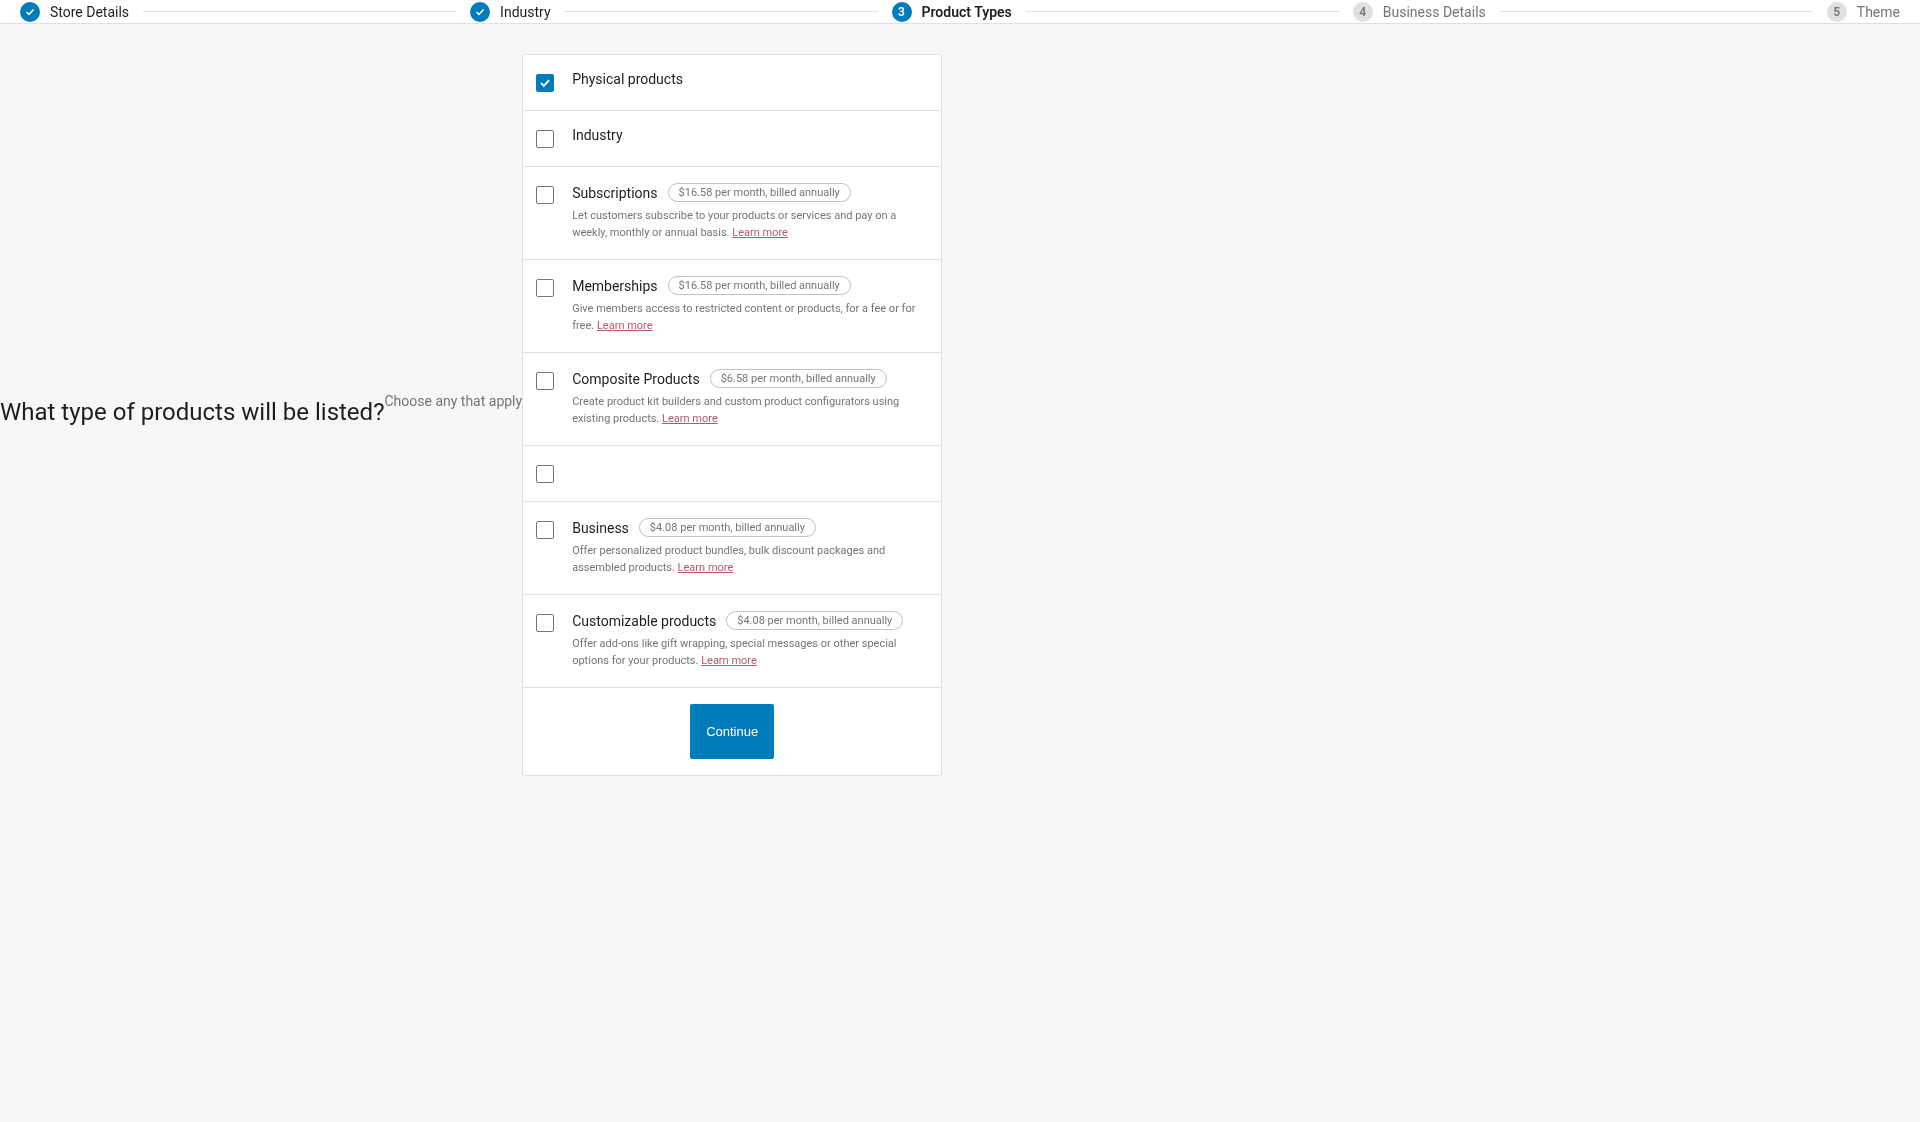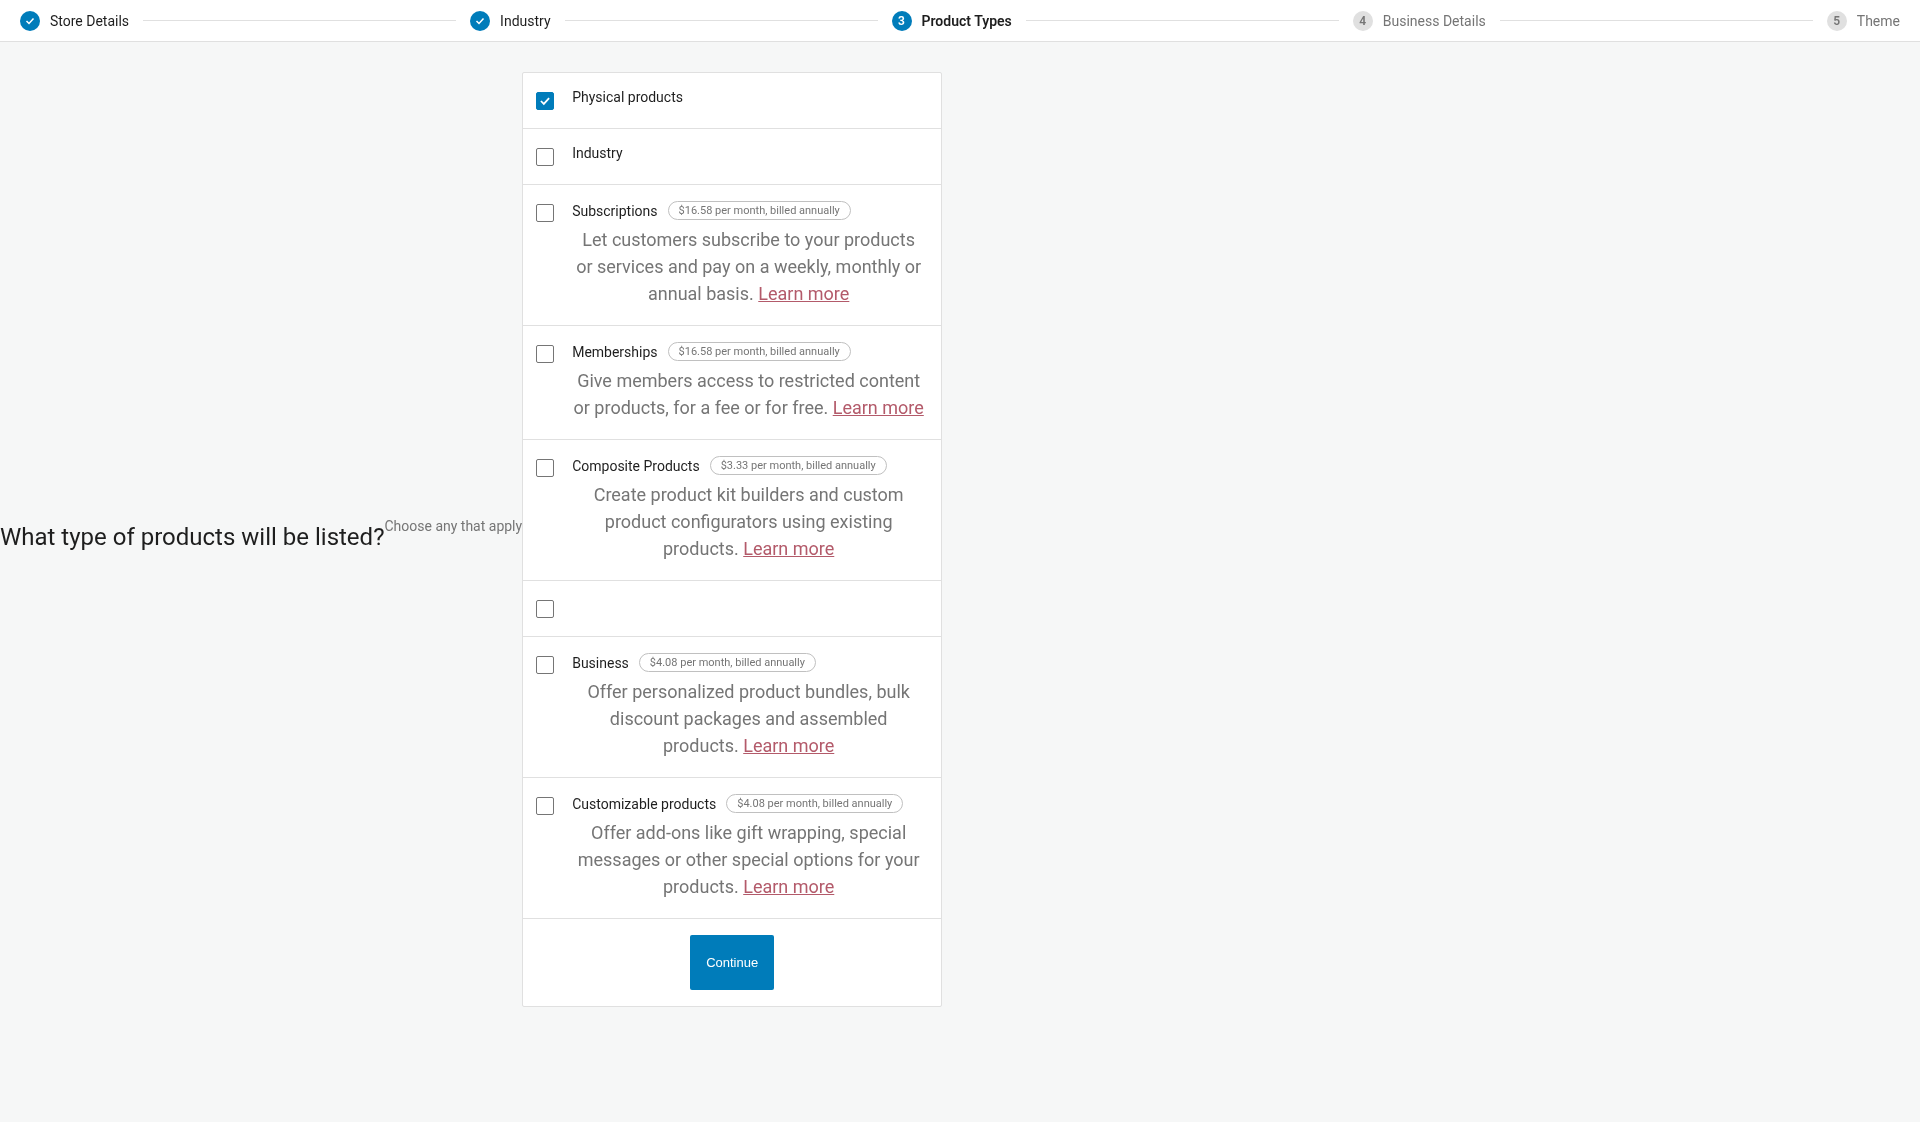--- a/index.html
+++ b/index.html
@@ -7,21 +7,21 @@
   font-family: -apple-system, BlinkMacSystemFont, "Segoe UI", Roboto, Oxygen-Sans, Ubuntu, Cantarell, "Helvetica Neue", sans-serif;
   background: #f6f7f7;
   color: #1e1e1e;
   font-size: 14px;
 }
 .stepper {
   display: flex;
   align-items: center;
   background: #fff;
   padding: 0 20px;
-  height: 42px;
+  height: 24px;
   border-bottom: 1px solid #e0e0e0;
 }
 .step { display: flex; align-items: center; gap: 10px; }
 .step-indicator {
   width: 20px; height: 20px; border-radius: 50%;
   display: flex; align-items: center; justify-content: center;
   font-size: 12px; font-weight: 600; flex-shrink: 0;
 }
 .step-indicator.completed { background: #007cba; color: #fff; }
 .step-indicator.current { background: #007cba; color: #fff; }
@@ -60,21 +60,21 @@
 .checkbox.checked svg { display: block; }
 .checkbox svg { display: none; width: 14px; height: 14px; stroke: #fff; stroke-width: 3; fill: none; }
 .option-content { flex: 1; }
 .option-header { display: flex; align-items: center; gap: 10px; flex-wrap: wrap; }
 .option-label { font-size: 14px; color: #1e1e1e; }
 .price-badge {
   font-size: 11px; color: #757575;
   border: 1px solid #c0c0c0; border-radius: 12px;
   padding: 2px 10px;
 }
-.option-description { font-size: 18px; color: #757575; margin-top: 6px; line-height: 1.5; text-align: center; }
+.option-description { font-size: 11px; color: #757575; margin-top: 6px; line-height: 1.5; }
 .learn-more-link { color: #b35a6a; text-decoration: underline; cursor: pointer; }
 
 .card-footer { display: flex; justify-content: center; padding: 16px; }
 .continue-btn {
   background: #007cba; color: #fff;
   border: none; padding: 20px 16px;
   font-size: 13px; border-radius: 2px;
   cursor: pointer;
 }
 </style>
@@ -164,21 +164,21 @@
               <span class="price-badge">$16.58 per month, billed annually</span>
             </div>
             <div class="option-description"><span>Give members access to restricted content or products, for a fee or for free.</span> <a class="learn-more-link">Learn more</a></div>
           </div>
         </div>
         <div class="option-row">
           <div class="checkbox"></div>
           <div class="option-content">
             <div class="option-header">
               <span class="option-label">Composite Products</span>
-              <span class="price-badge">$3.33 per month, billed annually</span>
+              <span class="price-badge">$6.58 per month, billed annually</span>
             </div>
             <div class="option-description"><span>Create product kit builders and custom product configurators using existing products.</span> <a class="learn-more-link">Learn more</a></div>
           </div>
         </div>
         <div class="option-row">
           <div class="checkbox"></div>
         </div>
         <div class="option-row">
           <div class="checkbox"></div>
           <div class="option-content">

